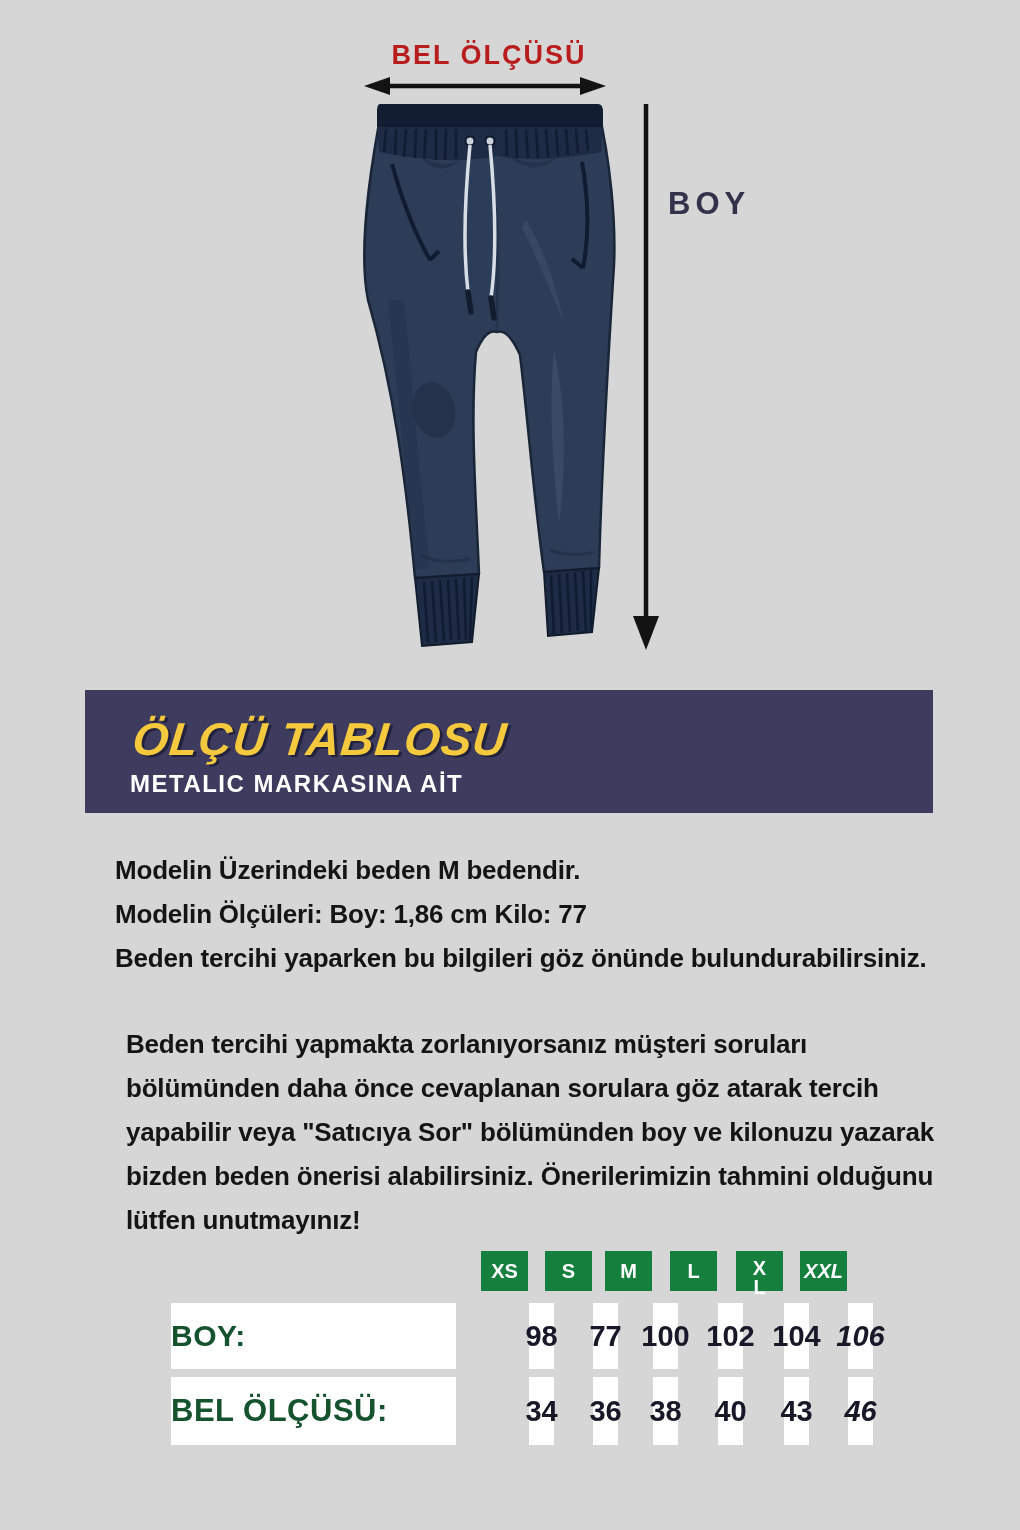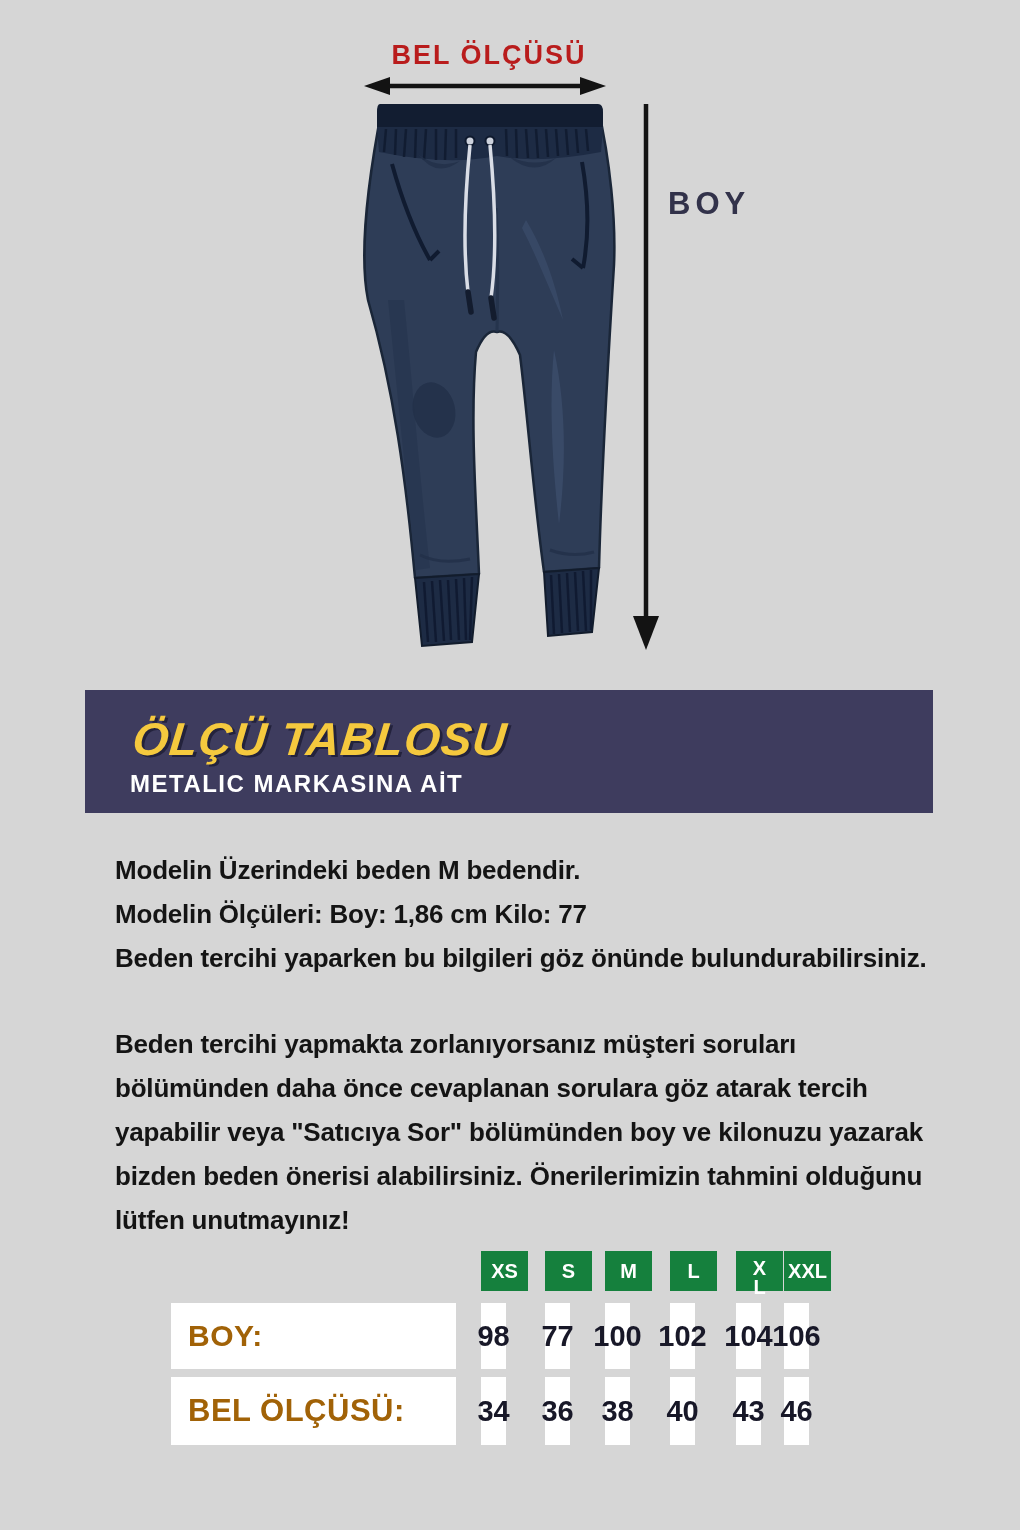--- a/index.html
+++ b/index.html
@@ -42,46 +42,46 @@
     white-space:nowrap;
   }
 
   
   .para { position:absolute; left:115px; color:#141414; }
   .para .line {
     font-weight:700; font-size:26px; line-height:44px;
     letter-spacing:-0.2px; white-space:nowrap;
   }
   .para-1 { top:848px; }
-  .para-2 { top:1022px; }
+  .para-2 { top:1022px;margin-left:11px; }
 
   
   .size-box {
     position:absolute; width:47px; height:40px; top:1251px;
     background:#15803d; color:#ffffff;
     display:flex; align-items:center; justify-content:center;
     font-weight:700; font-size:20px; overflow:visible;
   }
   .size-box.split { flex-direction:column; justify-content:flex-start; line-height:20px; padding-top:7px; }
   .size-box.split .under { color:#ffffff; line-height:18px; }
   .row-label {
     position:absolute; left:171px; width:285px; background:#ffffff;
-    display:flex; align-items:center; padding-left:17px;
-    font-weight:700; color:#a16207; letter-spacing:0.5px;
+    display:flex; align-items:center; 
+    font-weight:700; color:#14532d; letter-spacing:0.5px;
   }
   .row-label.r1 { top:1303px; height:66px; font-size:30px; }
   .row-label.r2 { top:1377px; height:68px; font-size:31px; }
   .cell {
     position:absolute; width:25px; background:#ffffff;
     display:flex; align-items:center; justify-content:center;
-    font-weight:700; font-size:29px; color:#181828;
+    font-weight:700; font-size:29px; color:#181828;margin-left:48px;
   }
   .cell.r1 { top:1303px; height:66px; }
   .cell.r2 { top:1377px; height:68px; }
-  .c0{left:481px;} .c1{left:545px;} .c2{left:605px;} .c3{left:670px;} .c4{left:736px;} .c5{left:784px;}
+  .c0{left:481px;} .c1{left:545px;} .c2{left:605px;} .c3{left:670px;} .c4{left:736px;} .c5{left:800px;font-style:italic;}
 
   
   .disclaimer {
     position:absolute; left:0; top:1494px; width:1020px;
     text-align:center; font-weight:600; font-size:12.5px;
     color:#3b3b3b; letter-spacing:0.2px;
   }
 </style>
 </head>
 <body>

